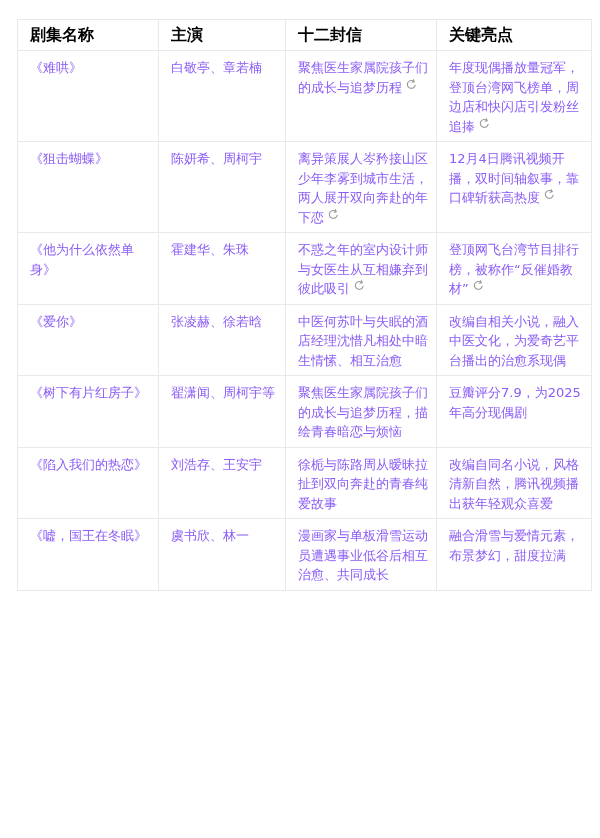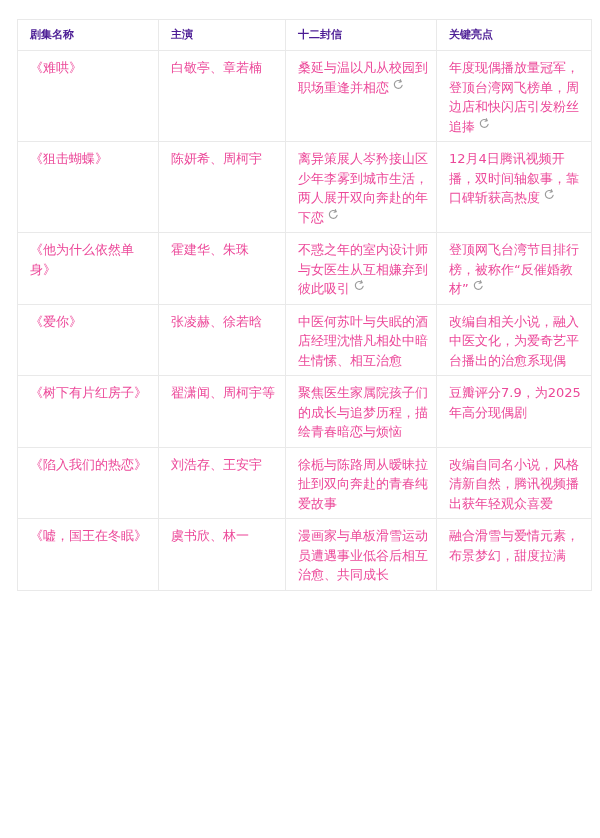--- a/index.html
+++ b/index.html
@@ -29,29 +29,29 @@
   .col-2 { width: 127px; }
   .col-3 { width: 151px; }
   .col-4 { width: 155px; }
   th, td {
     border: 1px solid #e9e9e9;
     vertical-align: top;
     text-align: left;
     word-break: break-word;
   }
   th {
-    font-size: 11px;
+    font-size: 16px;
     font-weight: bold;
-    color: #4c1d95;
+    color: #000000;
     padding: 6px 8px 6px 12px;
     line-height: 18px;
   }
   td {
     font-size: 13px;
-    color: #ec4899;
+    color: #8b5cf6;
     line-height: 19.5px;
     padding: 7px 8px 5px 12px;
   }
   .link-icon {
     display: inline-block;
     margin-left: 4px;
     vertical-align: 2px;
     cursor: pointer;
     line-height: 0;
   }
@@ -75,21 +75,21 @@
         <th>剧集名称</th>
         <th>主演</th>
         <th>十二封信</th>
         <th>关键亮点</th>
       </tr>
     </thead>
     <tbody>
         <tr>
           <td><span>《难哄》</span></td>
           <td><span>白敬亭、章若楠</span></td>
-          <td><span>桑延与温以凡从校园到职场重逢并相恋</span><span class="link-icon"><svg width="11" height="11" viewBox="0 0 14 14" aria-hidden="true">
+          <td><span>聚焦医生家属院孩子们的成长与追梦历程</span><span class="link-icon"><svg width="11" height="11" viewBox="0 0 14 14" aria-hidden="true">
                 <path d="M11.6 8.1 A 5 5 0 1 1 10.1 3.2" fill="none" stroke="#9b9b9b" stroke-width="1.5" stroke-linecap="round"></path>
                 <path d="M9.4 0.9 L10.3 3.4 L7.8 4.1" fill="none" stroke="#9b9b9b" stroke-width="1.5" stroke-linecap="round" stroke-linejoin="round"></path>
               </svg></span></td>
           <td><span>年度现偶播放量冠军，登顶台湾网飞榜单，周边店和快闪店引发粉丝追捧</span><span class="link-icon"><svg width="11" height="11" viewBox="0 0 14 14" aria-hidden="true">
                 <path d="M11.6 8.1 A 5 5 0 1 1 10.1 3.2" fill="none" stroke="#9b9b9b" stroke-width="1.5" stroke-linecap="round"></path>
                 <path d="M9.4 0.9 L10.3 3.4 L7.8 4.1" fill="none" stroke="#9b9b9b" stroke-width="1.5" stroke-linecap="round" stroke-linejoin="round"></path>
               </svg></span></td>
         </tr>
         <tr>
           <td><span>《狙击蝴蝶》</span></td>

